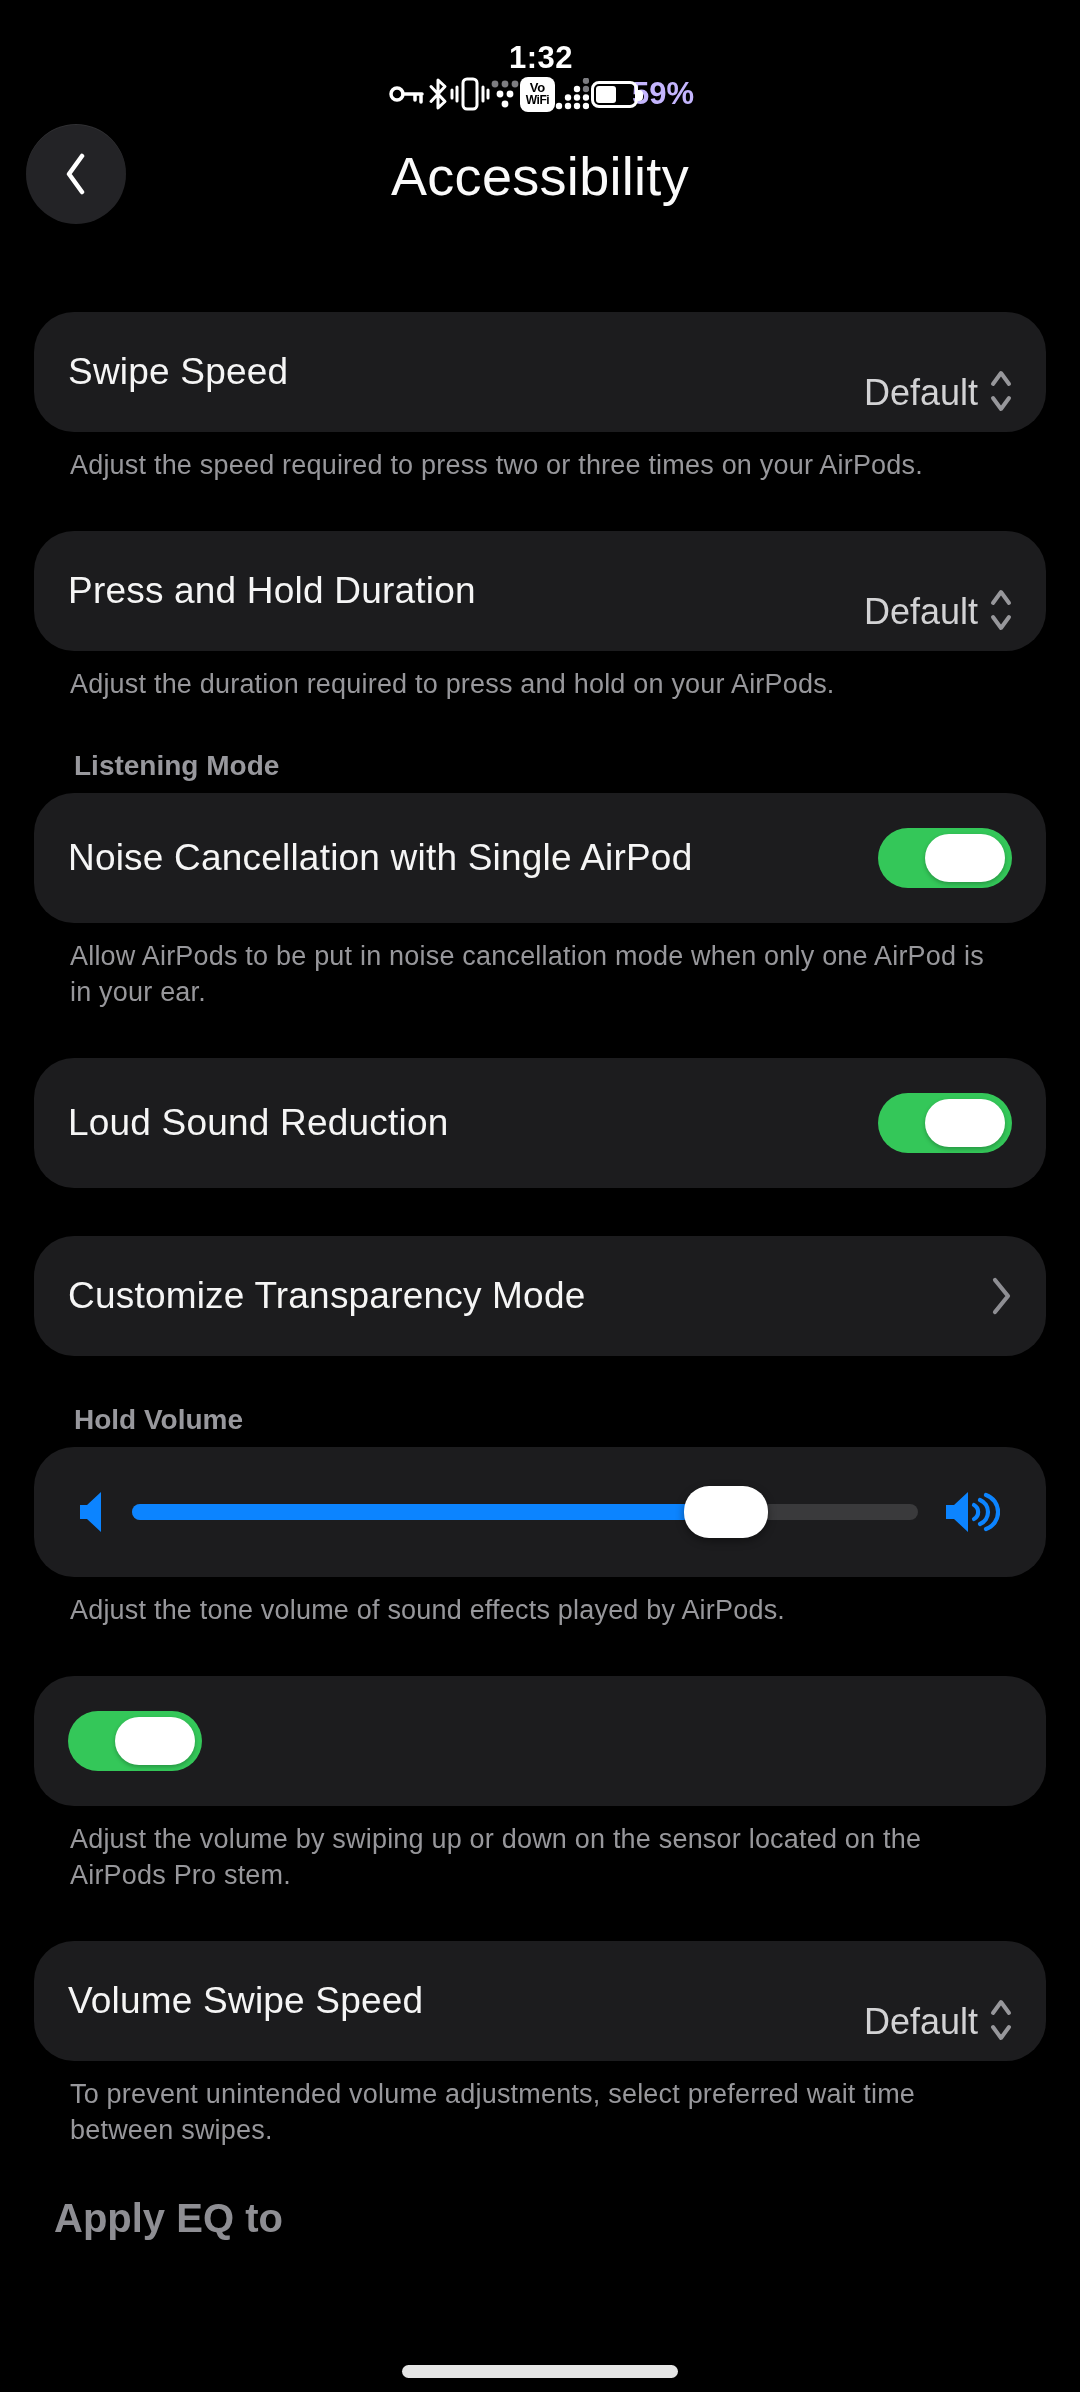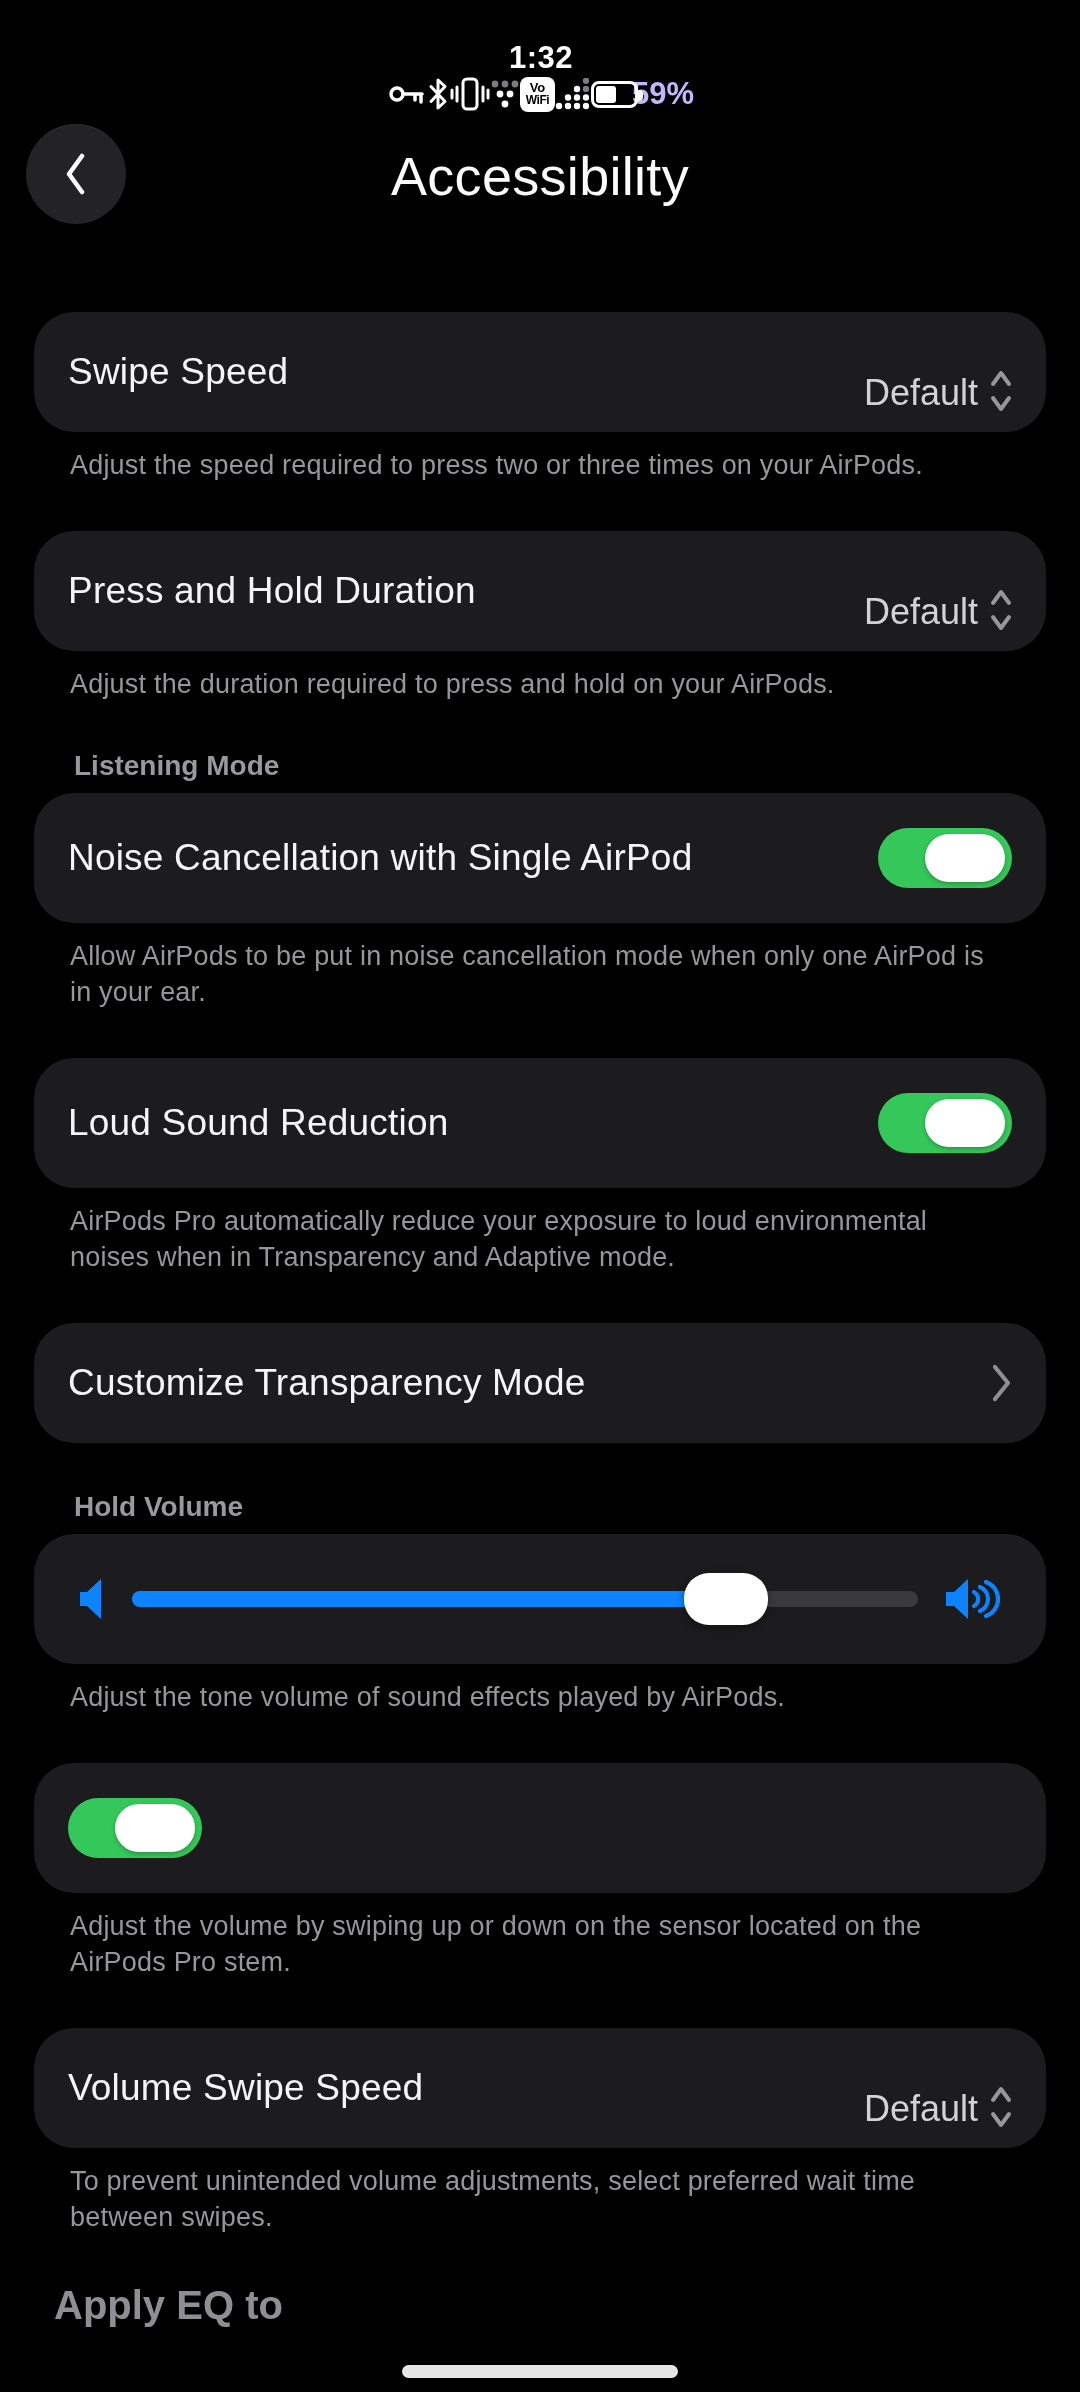--- a/index.html
+++ b/index.html
@@ -177,21 +177,20 @@
     <div class="desc">Allow AirPods to be put in noise cancellation mode when only one AirPod is in your ear.</div>
   </div>
 
   <div class="group">
     <div class="card h130">
       <span class="row-label">Loud Sound Reduction</span>
       <div class="toggle">
         <div class="thumb"></div>
       </div>
     </div>
-    <div class="desc">AirPods Pro automatically reduce your exposure to loud environmental noises when in Transparency and Adaptive mode.</div>
   </div>
 
   <div class="group">
     <div class="card h120">
       <span class="row-label">Customize Transparency Mode</span>
       <svg width="20" height="38" viewBox="0 0 20 38">
         <polyline points="3,3 16,19 3,35" stroke="#8e8e93" stroke-width="4.2" fill="none" stroke-linecap="round" stroke-linejoin="round"></polyline>
       </svg>
     </div>
   </div>

